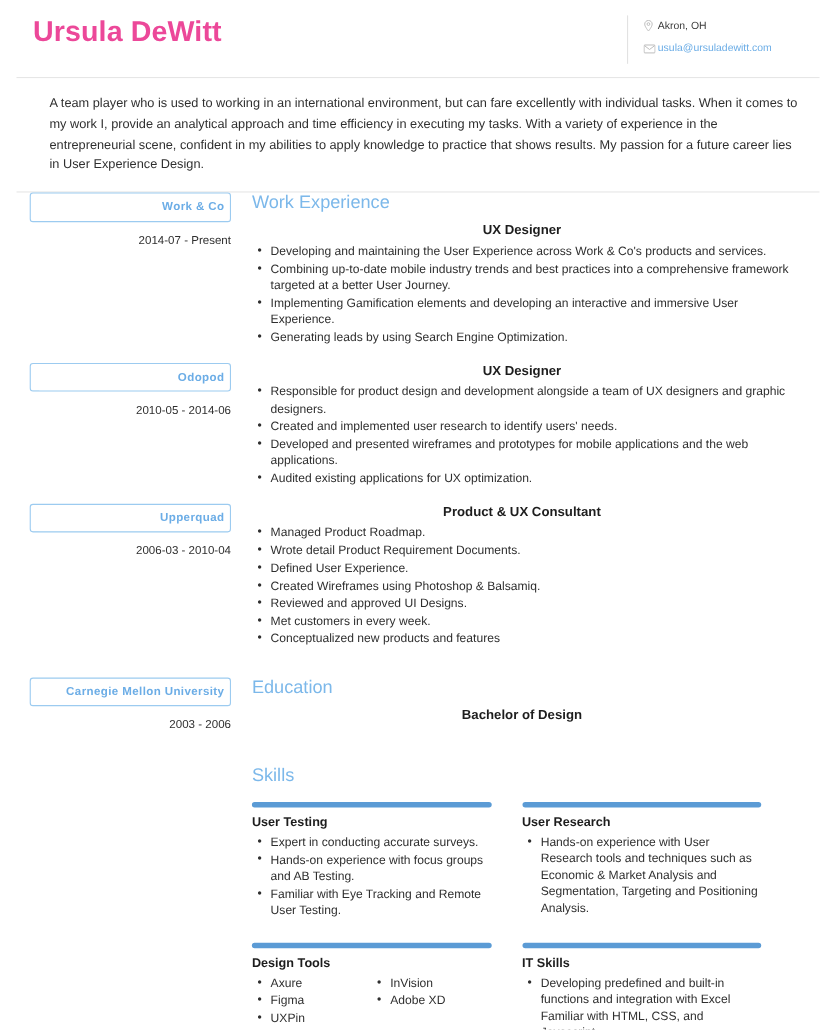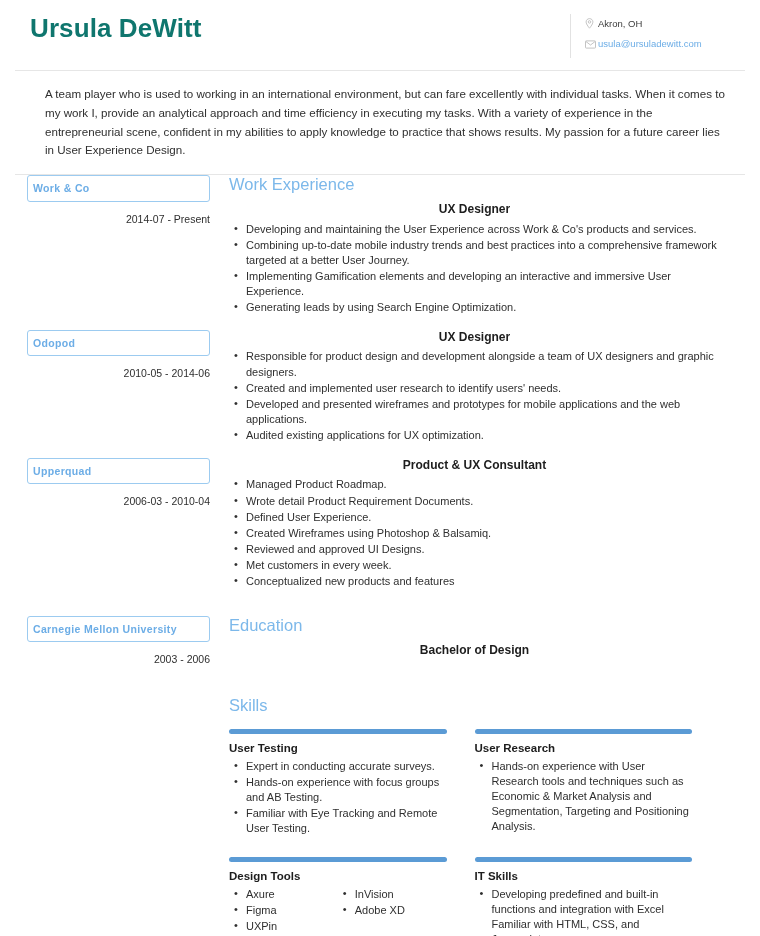--- a/index.html
+++ b/index.html
@@ -29,21 +29,21 @@
     padding: 14px 0 12px 0;
   }
   .name-block {
     flex: 0 0 555px;
     padding-left: 15px;
     box-sizing: border-box;
   }
   .full-name {
     font-size: 26px;
     font-weight: bold;
-    color: #0f766e;
+    color: #ec4899;
     letter-spacing: 0.1px;
     line-height: 1.15;
     white-space: nowrap;
   }
   .contact-block {
     flex: 1 1 auto;
     border-left: 1px solid #e2e2e2;
     padding: 4px 0 4px 14px;
     min-height: 44px;
     box-sizing: border-box;
@@ -115,21 +115,21 @@
   }
   .badge {
     position: relative;
     border: 1px solid #9ccbf0;
     border-radius: 3px;
     background: #ffffff;
     color: #6cade6;
     font-size: 10.5px;
     font-weight: bold;
     letter-spacing: 0.35px;
-    text-align: left;
+    text-align: right;
     padding: 6px 5px;
     line-height: 1.2;
     white-space: nowrap;
     overflow: hidden;
   }
   .badge::before {
     content: "";
     position: absolute;
     left: -1px;
     bottom: -8px;

